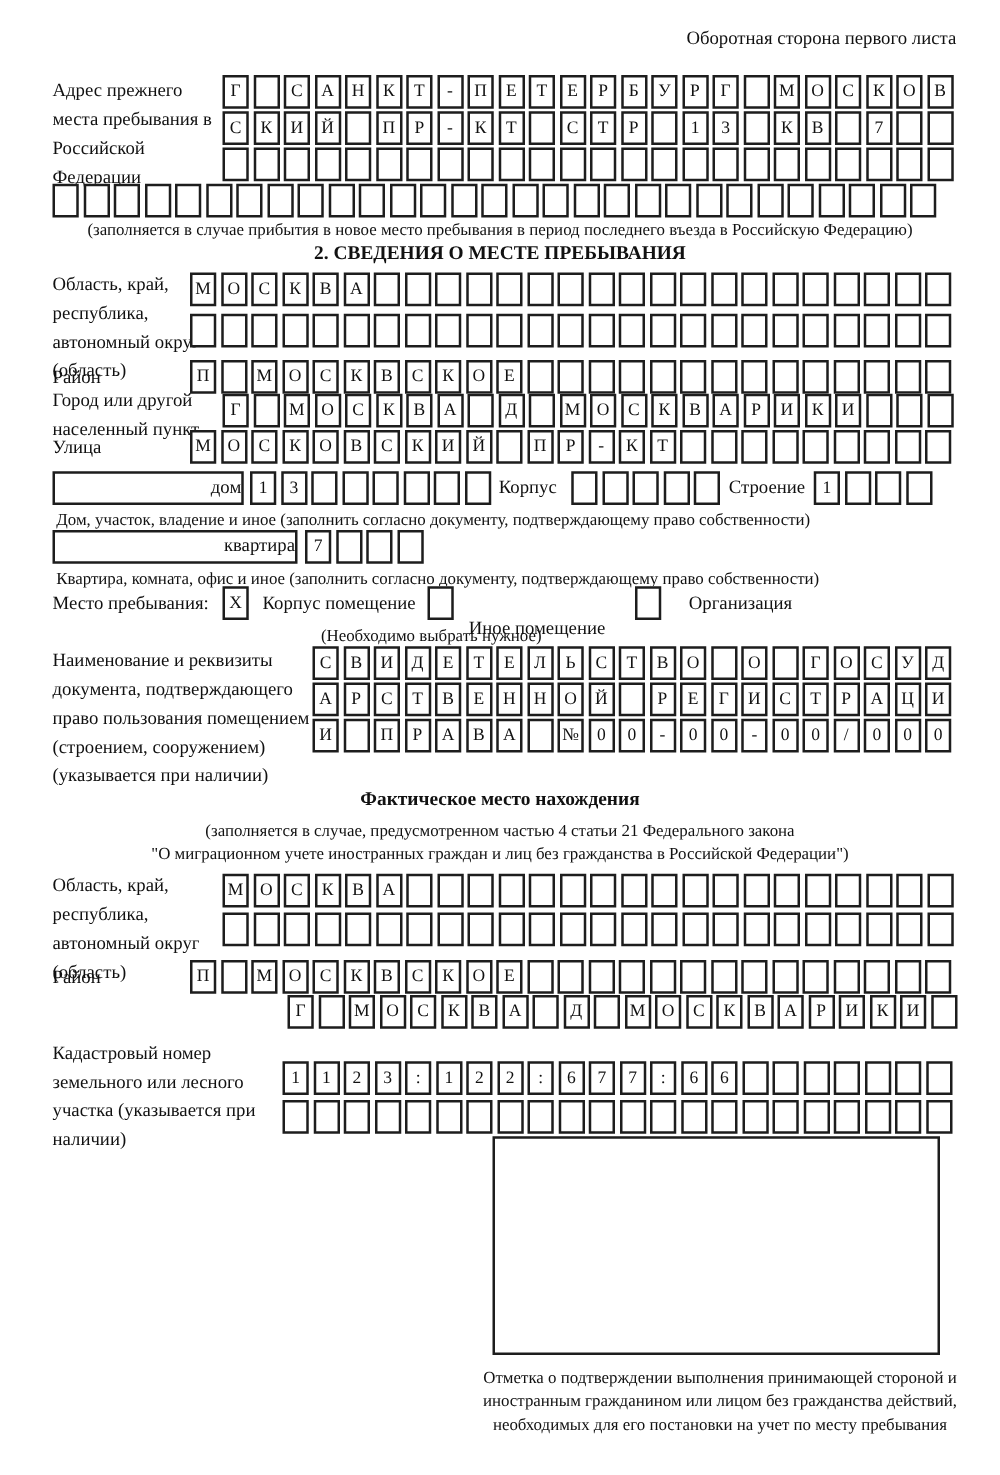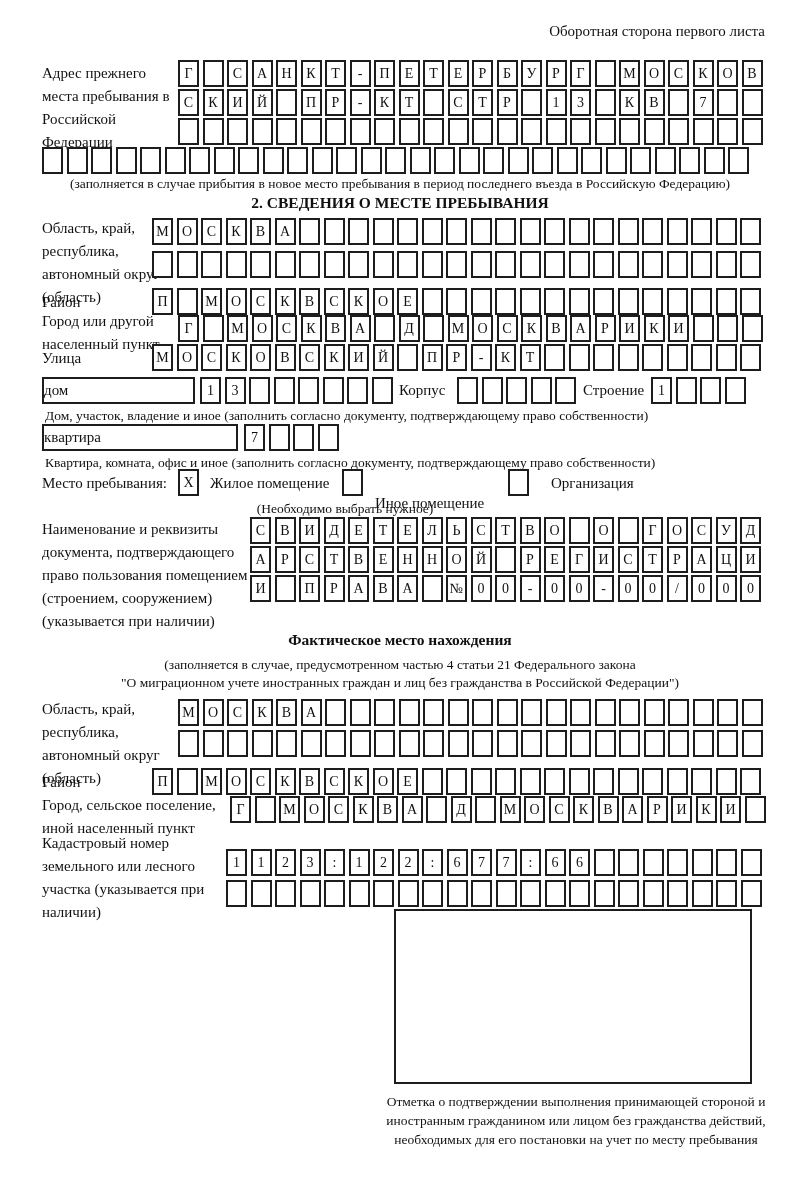--- a/index.html
+++ b/index.html
@@ -6,21 +6,21 @@
   #page{position:relative;width:800px;height:1180px;background:#fff;overflow:hidden;
         font-family:"Liberation Serif","DejaVu Serif",serif;color:#111;}
   .lbl{position:absolute;font-size:15px;line-height:23px;}
   .cap{position:absolute;font-size:13.5px;line-height:17px;}
   .cap.center{text-align:center;}
   .title{position:absolute;font-weight:bold;font-size:15.5px;text-align:center;left:0;width:800px;font-family:Liberation Serif, serif;}
   .grid{position:absolute;display:flex;gap:3.5px;}
   .cb{box-sizing:border-box;width:21px;height:27px;border:2px solid #1d1d1d;background:#fff;
       font-size:14px;line-height:23px;text-align:center;flex:0 0 auto;}
   .namedbox{position:absolute;box-sizing:border-box;border:2px solid #1d1d1d;height:27px;
-      font-size:15px;line-height:23px;text-align:left;background:#fff;}
+      font-size:15px;line-height:23px;text-align:right;background:#fff;}
   .stamp{position:absolute;box-sizing:border-box;border:2px solid #1d1d1d;background:#fff;}
 </style>
 </head>
 <body>
 
 <div id="page">
 
   <div class="lbl" style="left:42px;top:62px;width:135px">Адрес прежнего места пребывания в Российской Федерации</div>
 
   <div class="lbl" style="left:365px;top:20px;width:400px;text-align:right">Оборотная сторона первого листа</div>
@@ -313,21 +313,21 @@
       <div class="cb"></div>
       <div class="cb"></div>
       <div class="cb"></div>
     </div>
   <div class="cap" style="left:45px;top:454px;width:740px">Квартира, комната, офис и иное (заполнить согласно документу, подтверждающему право собственности)</div>
 
   <div class="lbl" style="left:42px;top:472px">Место пребывания:</div>
   <div class="grid" style="left:178px;top:469px">
       <div class="cb">X</div>
     </div>
-  <div class="lbl" style="left:210px;top:472px">Жилое помещение</div>
+  <div class="lbl" style="left:210px;top:472px">Корпус помещение</div>
   <div class="grid" style="left:342px;top:469px">
       <div class="cb"></div>
     </div>
   <div class="lbl" style="left:375px;top:492px">Иное помещение</div>
   <div class="grid" style="left:508px;top:469px">
       <div class="cb"></div>
     </div>
   <div class="lbl" style="left:551px;top:472px">Организация</div>
   <div class="cap center" style="left:45px;top:500px;width:600px">(Необходимо выбрать нужное)</div>
 
@@ -482,21 +482,20 @@
       <div class="cb"></div>
       <div class="cb"></div>
       <div class="cb"></div>
       <div class="cb"></div>
       <div class="cb"></div>
       <div class="cb"></div>
       <div class="cb"></div>
       <div class="cb"></div>
     </div>
 
-  <div class="lbl" style="left:42px;top:794px;width:185px">Город, сельское поселение, иной населенный пункт</div>
   <div class="grid" style="left:230px;top:796px">
       <div class="cb">Г</div>
       <div class="cb"></div>
       <div class="cb">М</div>
       <div class="cb">О</div>
       <div class="cb">С</div>
       <div class="cb">К</div>
       <div class="cb">В</div>
       <div class="cb">А</div>
       <div class="cb"></div>

